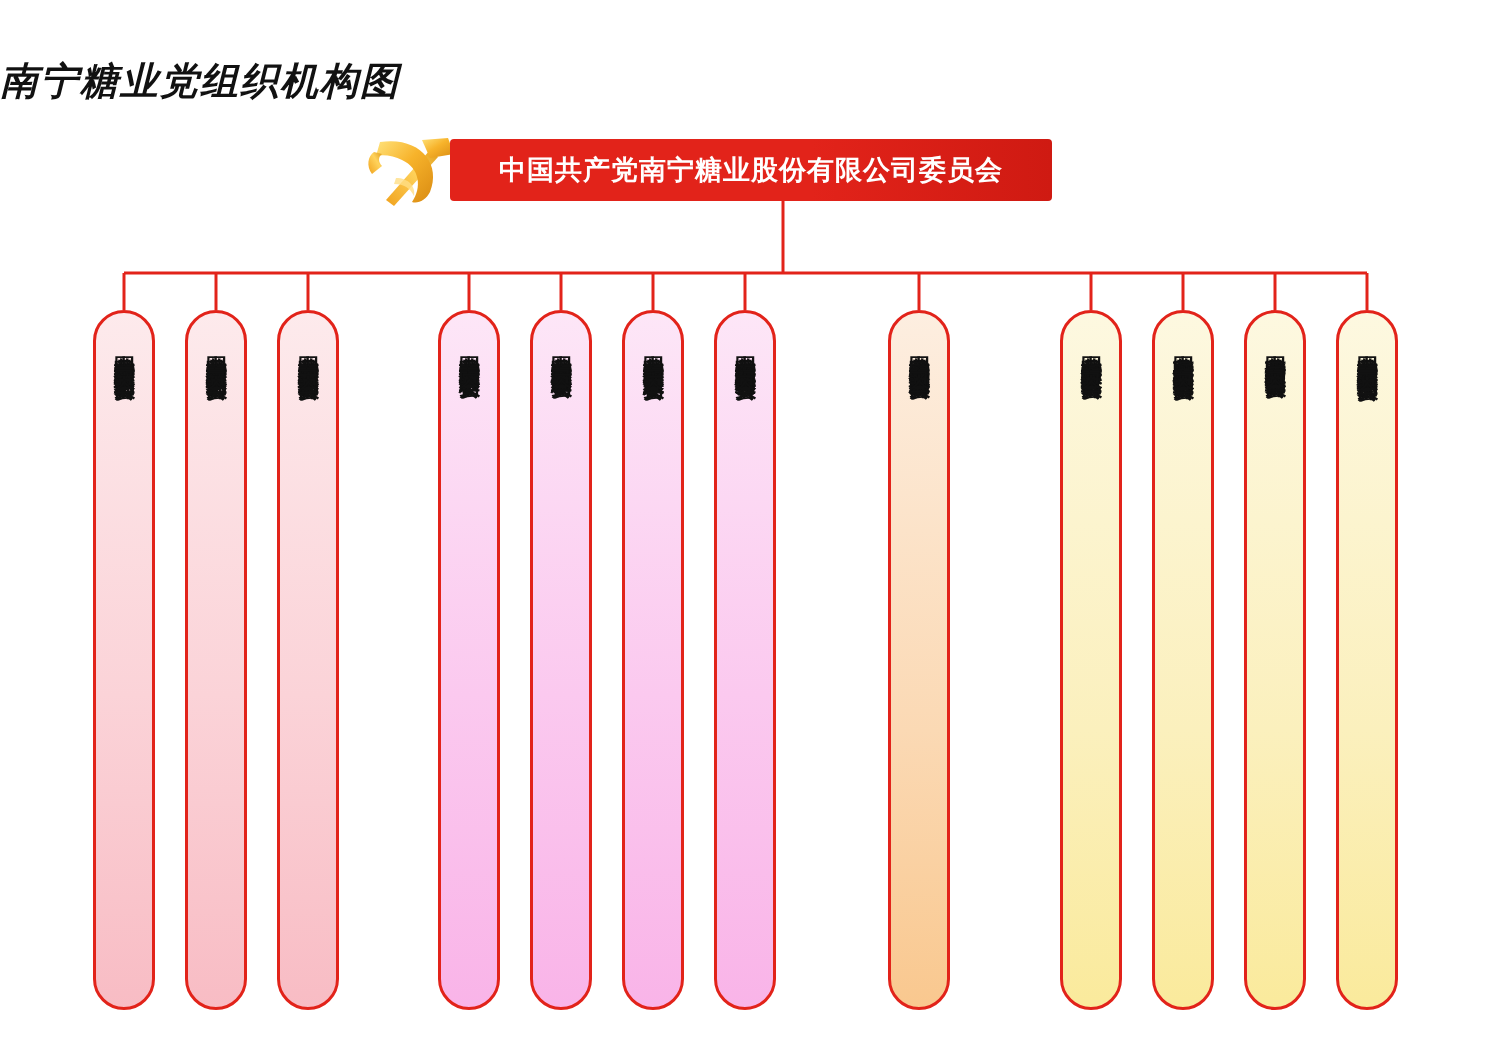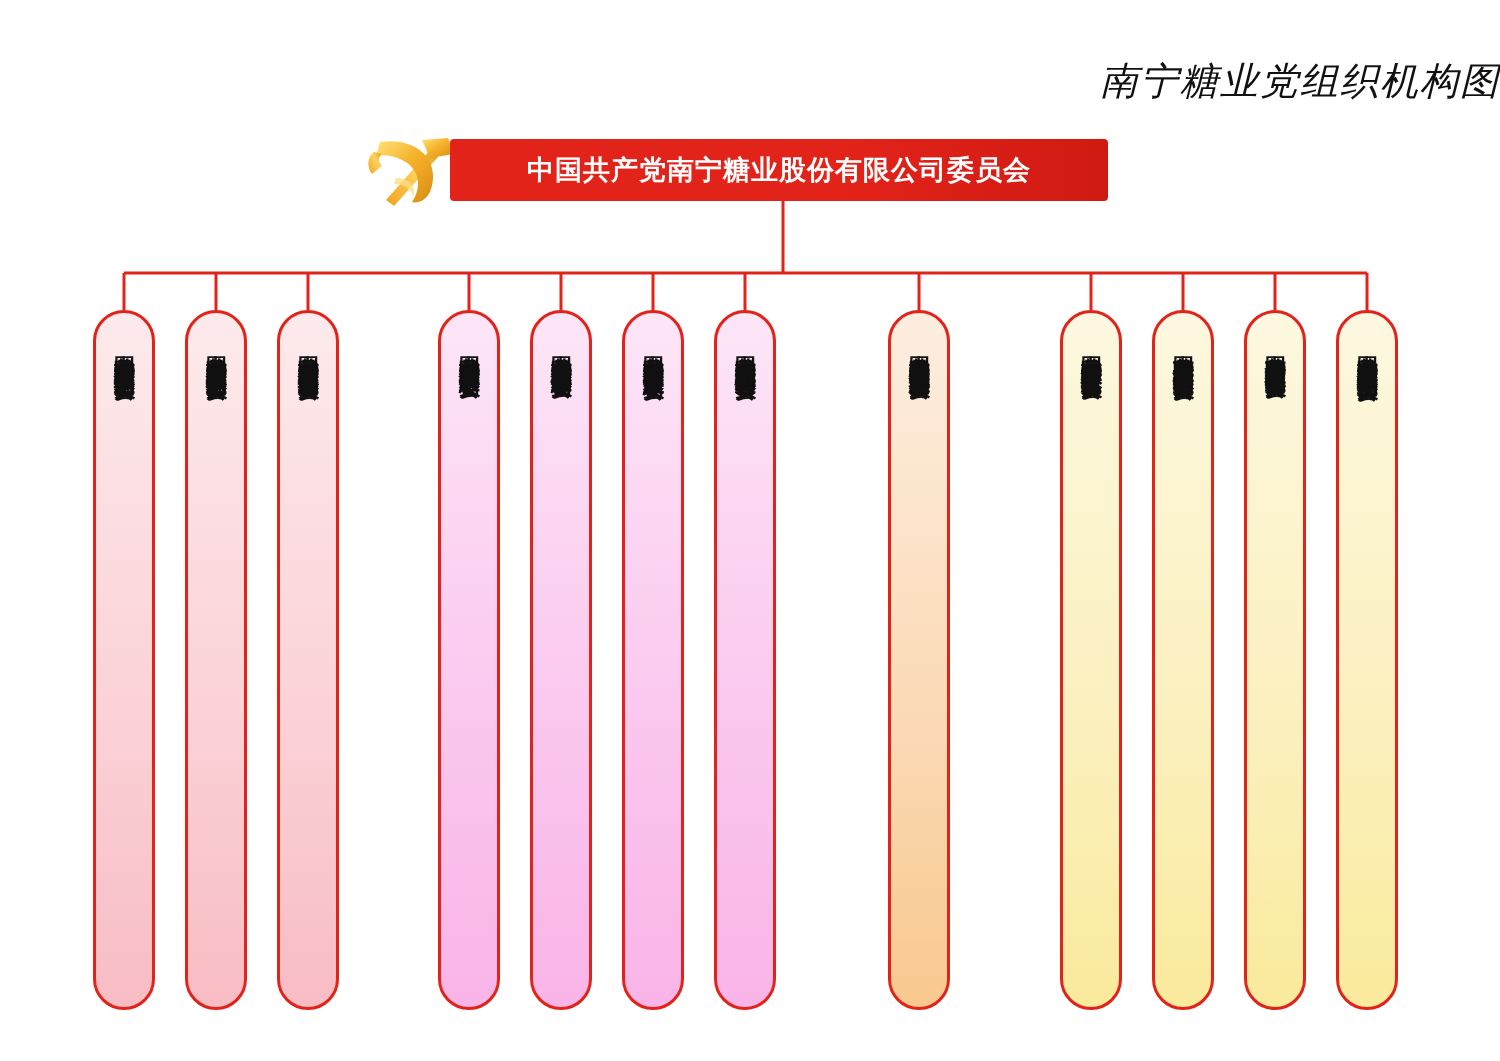--- a/index.html
+++ b/index.html
@@ -14,43 +14,43 @@
     font-family: "Liberation Sans", "DejaVu Sans", sans-serif;
     overflow: hidden;
   }
 
   
   #chart-title {
     position: absolute;
     top: 56px;
     left: 0;
     width: 1500px;
-    text-align: right;
+    text-align: left;
     font-family: "Liberation Serif", "DejaVu Serif", serif;
     font-size: 38px;
-    font-weight: normal;
+    font-weight: bold;
     font-style: italic;
     letter-spacing: 2px;
     color: #111111;
     white-space: nowrap;
   }
 
   
   #root-node {
     position: absolute;
     top: 139px;
     left: 356px;
     width: 760px;
     height: 62px;
   }
   #root-banner {
     position: absolute;
     left: 94px;
     top: 0;
-    width: 658px;
+    width: 602px;
     height: 62px;
     background: linear-gradient(90deg, #e2231a 0%, #e2231a 60%, #cf1a12 100%);
     border-radius: 4px;
     display: flex;
     align-items: center;
     justify-content: center;
   }
   #root-label {
     color: #ffffff;
     font-size: 27px;

